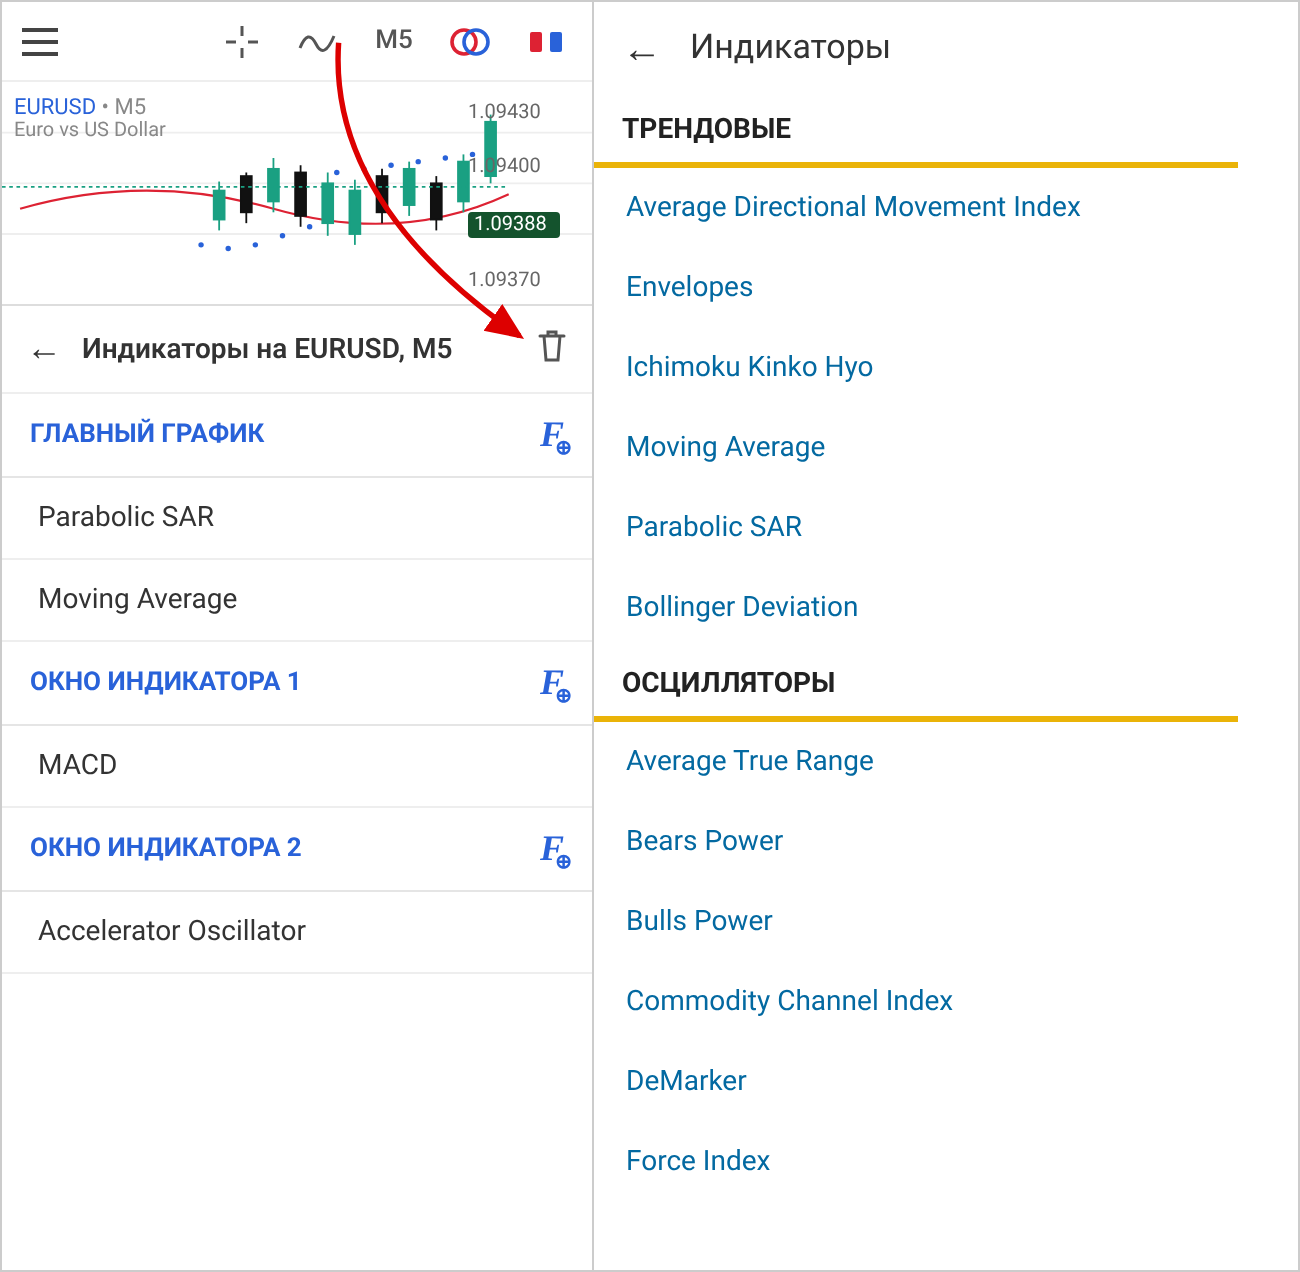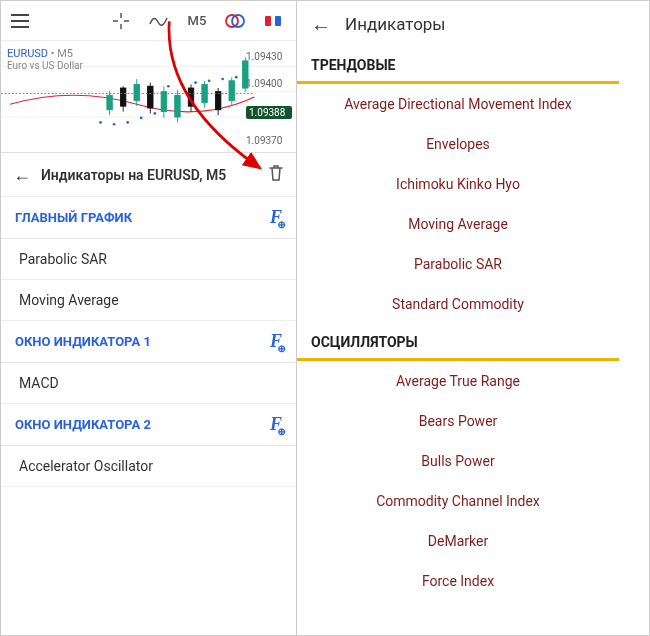--- a/index.html
+++ b/index.html
@@ -52,21 +52,21 @@
   .chart-area svg { position:absolute; inset:0; }
   .symbol-label {
     position: absolute;
     top: 6px; left: 6px;
     font-size: 11px;
     color: #2962d9;
     line-height: 1.2;
   }
   .symbol-label .sub { color: #888; font-size: 10px; display:block; }
   .price-scale {
-    position:absolute; right:4px; top:10px; bottom:6px;
+    position:absolute; right:16px; top:10px; bottom:6px;
     display:flex; flex-direction:column; justify-content:space-between;
     font-size:10px; color:#666; text-align:left;
     width: 46px;
   }
   .price-scale .price-box {
     background:#14532d; color:#fff; padding:1px 3px; font-size:10px;
     border-radius:2px; display:inline-block;
   }
 
   
@@ -114,21 +114,21 @@
     font-size:17px; color:#333;
   }
   .right-header .back-arrow { font-size:20px; color:#333; }
   .cat-header {
     padding: 10px 14px 8px;
     font-weight:700; font-size:14px; color:#222;
     border-bottom:3px solid #eab308;
   }
   .r-item {
     padding: 12px 16px;
-    font-size:14px; color:#7f1d1d;text-align:center;
+    font-size:14px; color:#0369a1;
   }
   .right-scroll { overflow-y:hidden; flex:1; }
 
   
   .red-arrow {
     position:absolute; pointer-events:none;
     left:0; top:0; width:100%; height:200px;
   }
 </style>
 </head>
@@ -299,21 +299,21 @@
     <span class="back-arrow">←</span>
     <span>Индикаторы</span>
   </div>
   <div class="right-scroll" id="right-scroll">
       <div class="cat-header">ТРЕНДОВЫЕ</div>
       <div class="r-item">Average Directional Movement Index</div>
       <div class="r-item">Envelopes</div>
       <div class="r-item">Ichimoku Kinko Hyo</div>
       <div class="r-item">Moving Average</div>
       <div class="r-item">Parabolic SAR</div>
-      <div class="r-item">Standard Commodity</div>
+      <div class="r-item">Bollinger Deviation</div>
       <div class="cat-header">ОСЦИЛЛЯТОРЫ</div>
       <div class="r-item">Average True Range</div>
       <div class="r-item">Bears Power</div>
       <div class="r-item">Bulls Power</div>
       <div class="r-item">Commodity Channel Index</div>
       <div class="r-item">DeMarker</div>
       <div class="r-item">Force Index</div>
     </div>
 </div>
 

